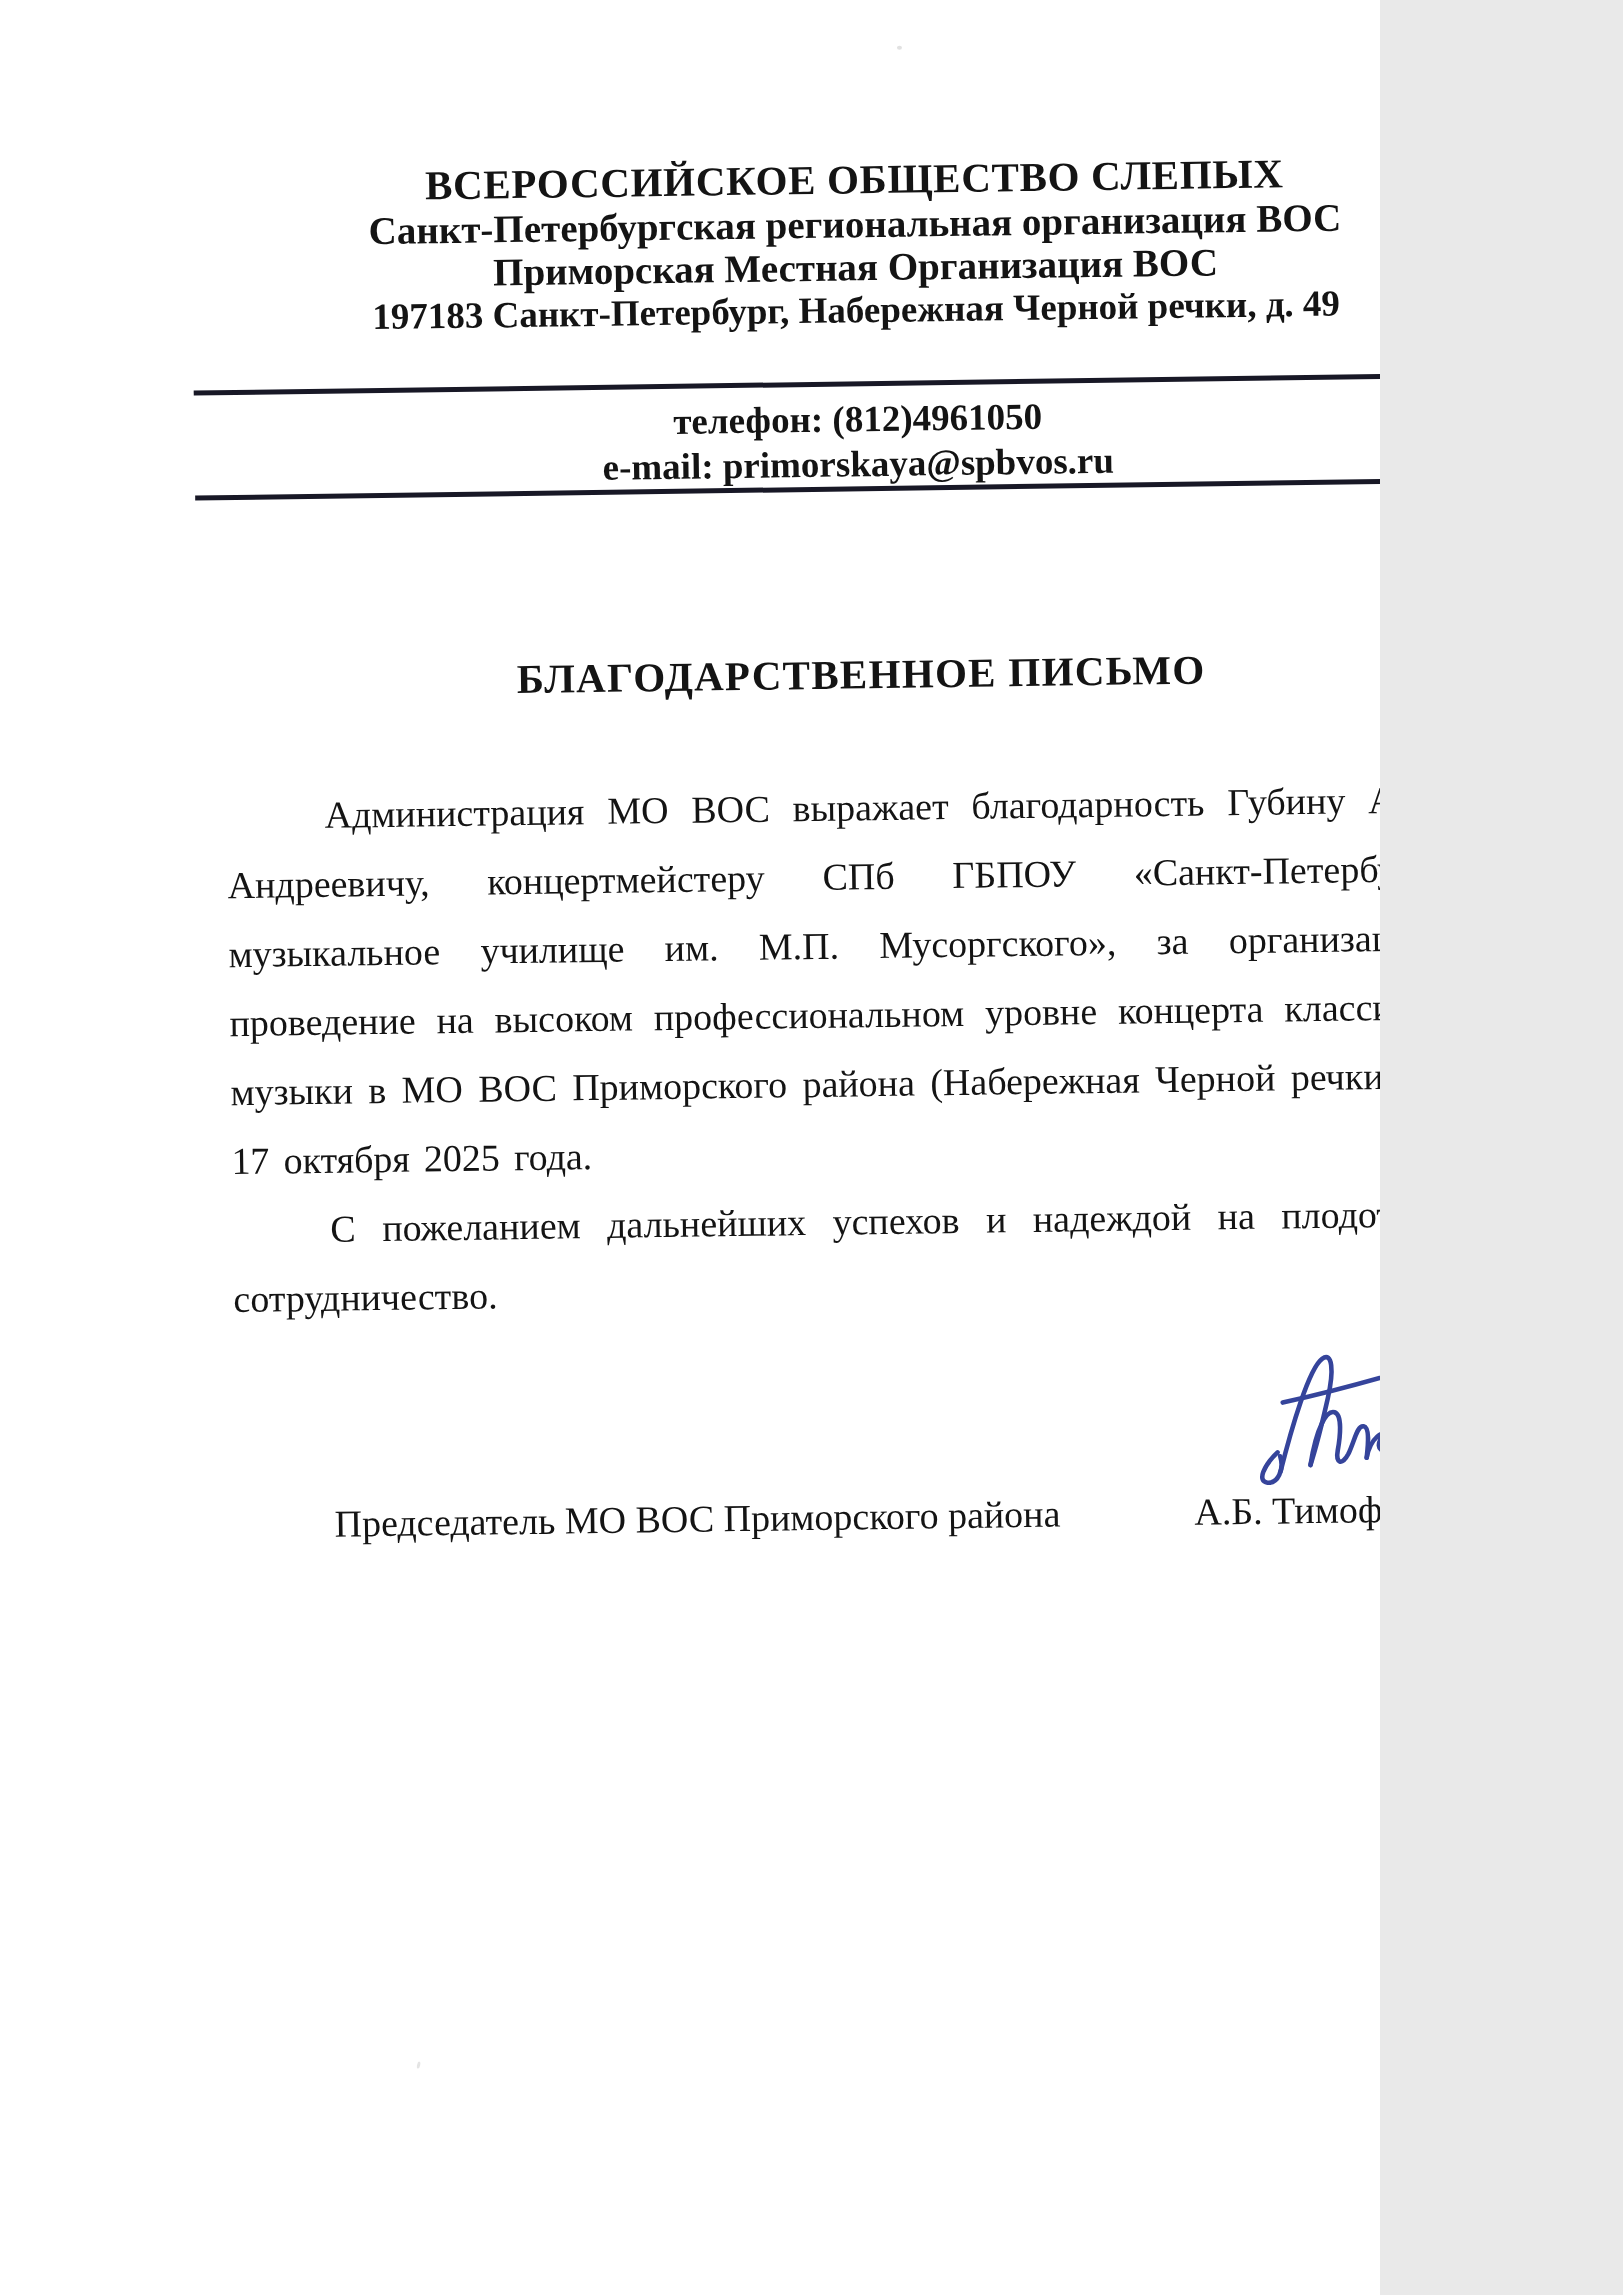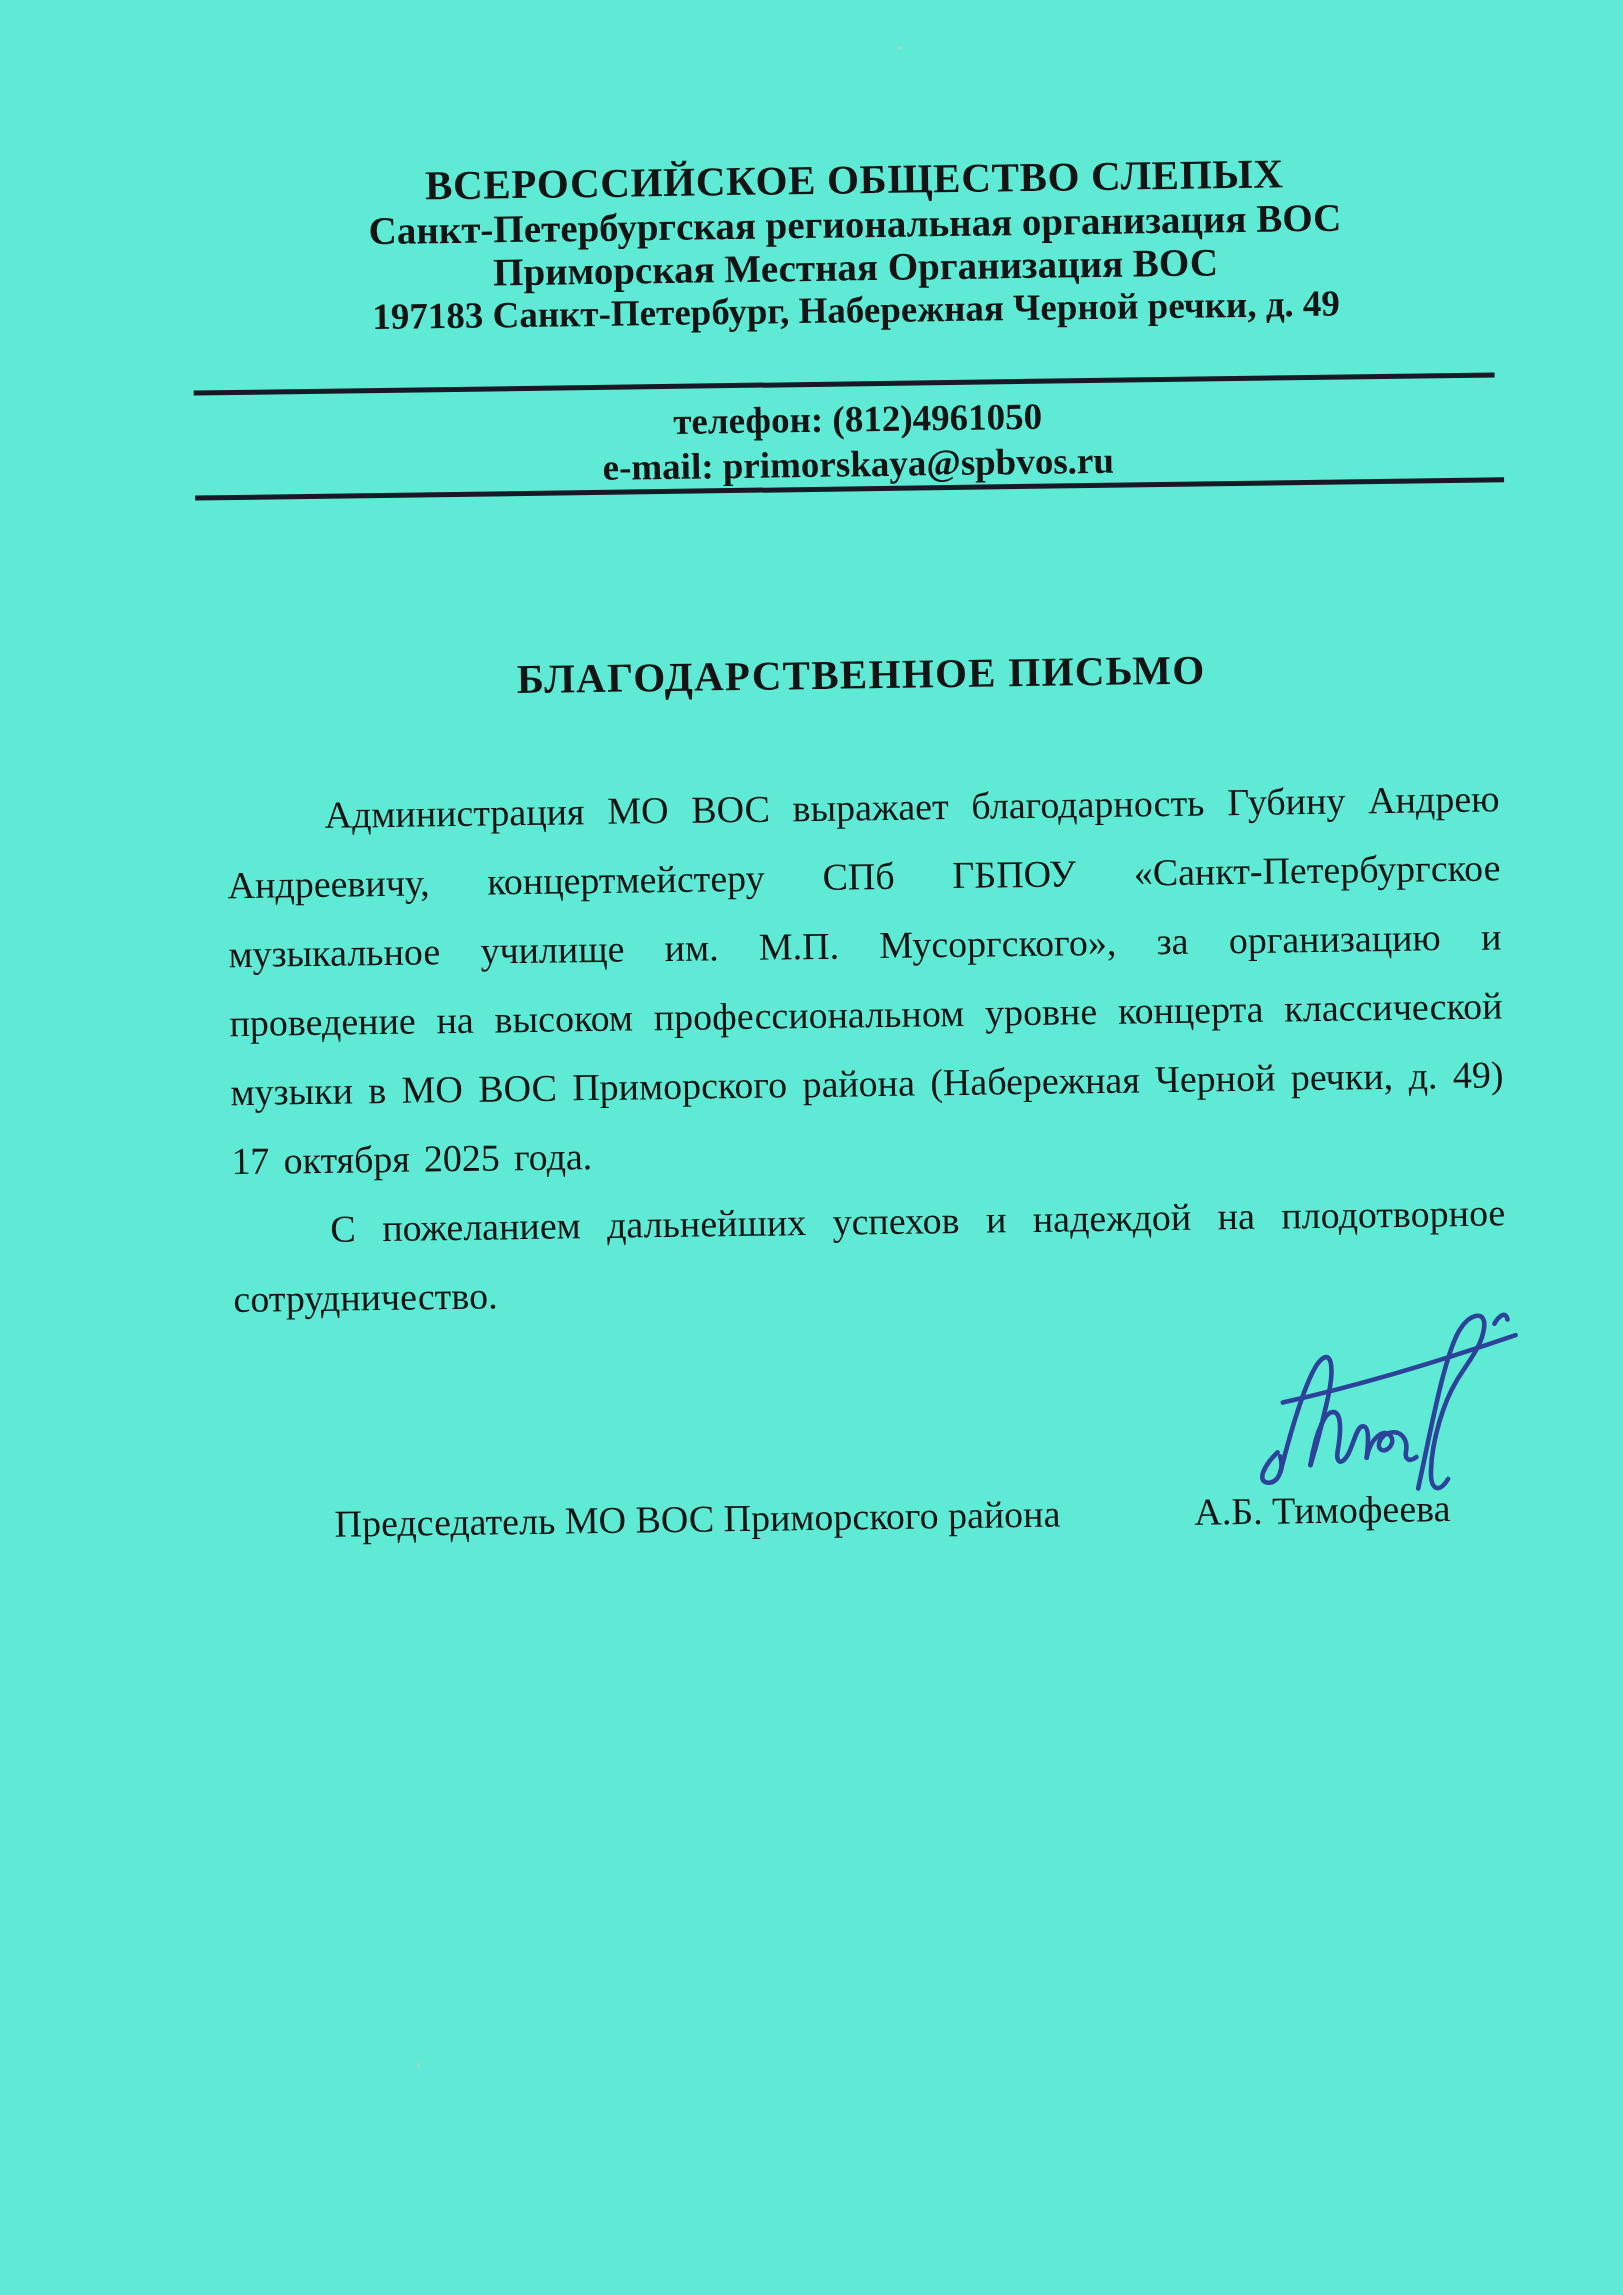--- a/index.html
+++ b/index.html
@@ -1,19 +1,19 @@
 <!DOCTYPE html>
 <html style="font-size:10.5px"><head>
 <meta charset="utf-8">
 <style>
   html,body{margin:0;padding:0;background:#e9e9e9;}
   .sheet{
     position:relative;
-    width:1623px;height:2295px;
-    background:#5eead4;
+    width:1380px;height:2295px;
+    background:#ffffff;
     overflow:hidden;
     font-family:"Liberation Serif","DejaVu Serif",serif;
     color:#141414;
   }
   .tilt{
     position:absolute;inset:0;
     transform:rotate(-0.8deg);
     transform-origin:812px 982px;
   }
   .center-block{position:absolute;left:229px;width:1273px;text-align:center;}

